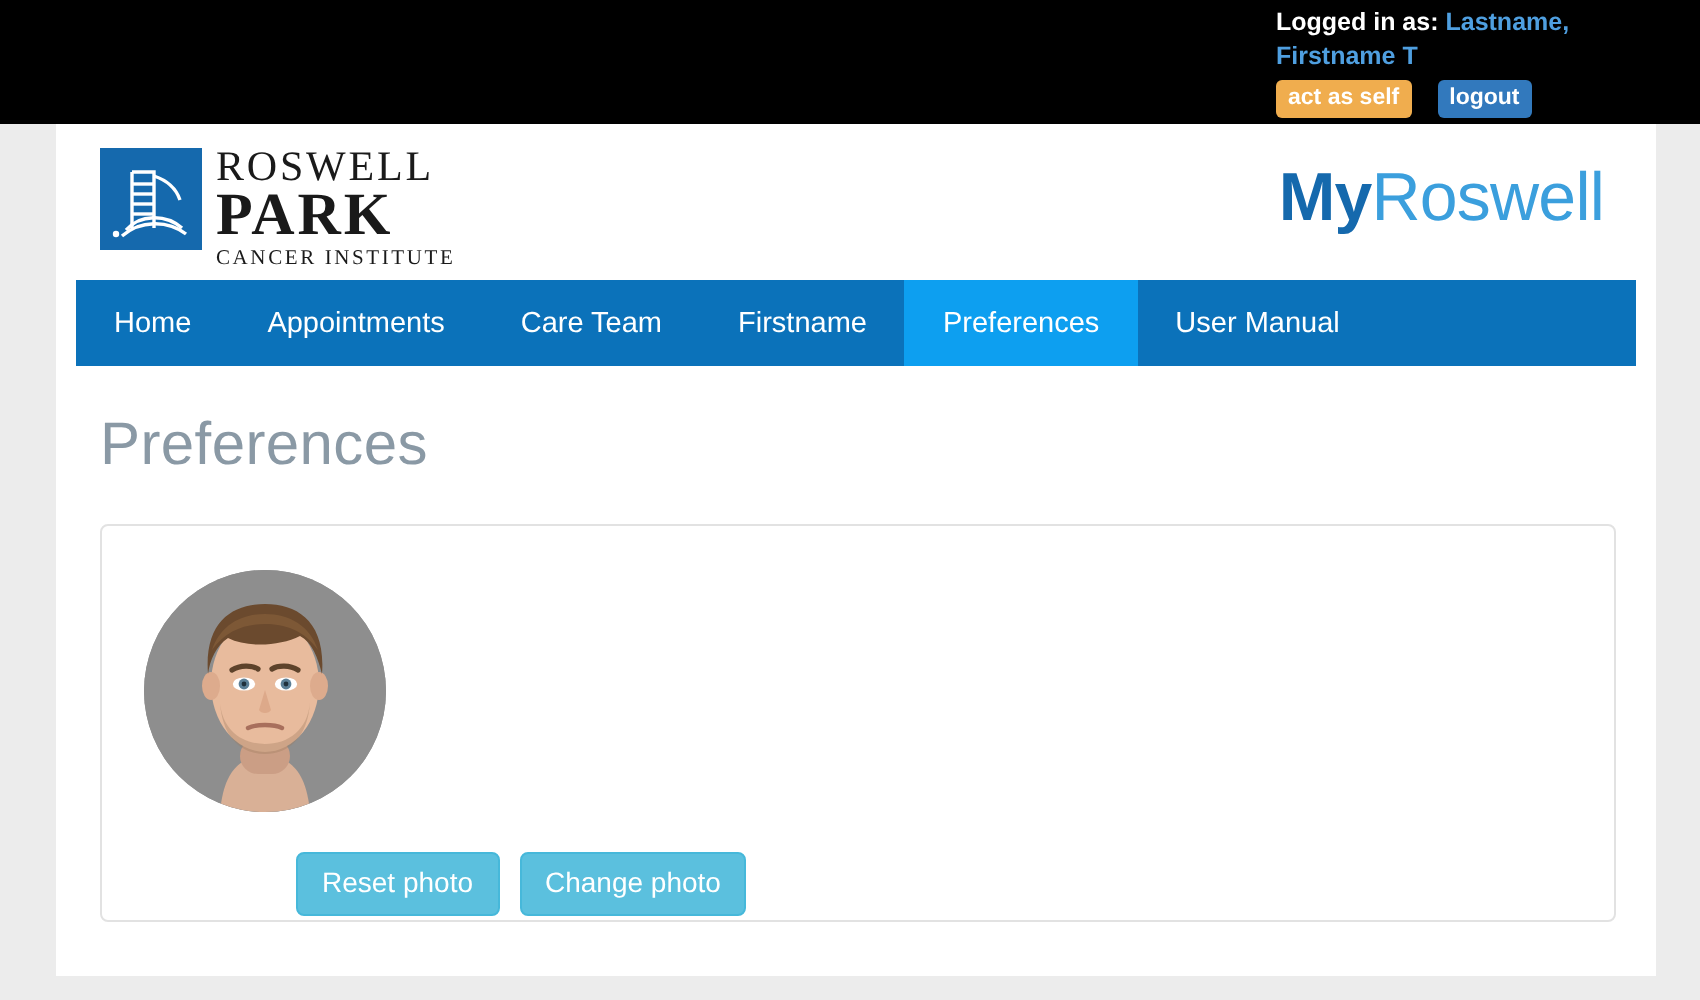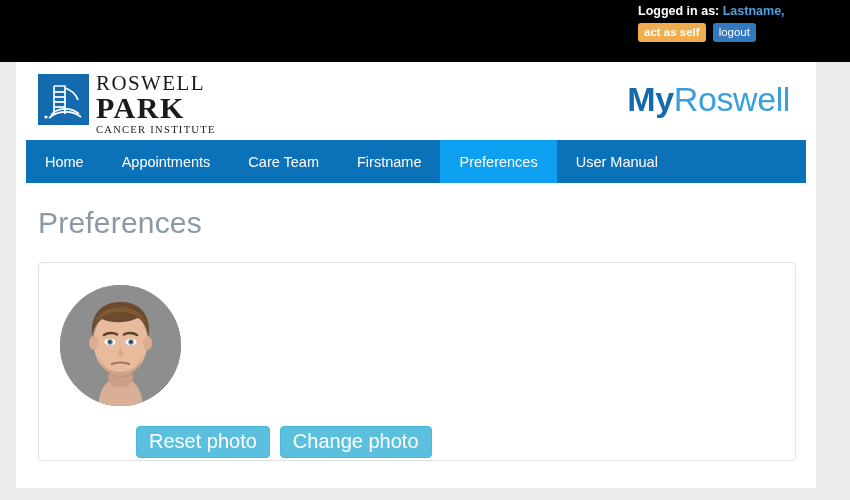--- a/index.html
+++ b/index.html
@@ -35,51 +35,51 @@
     font-size: 12.5px;
     font-weight: bold;
     line-height: 17px;
     letter-spacing: 0px;
   }
   .logged-label { color: #ffffff; }
   .logged-user { color: #4f9fe0; }
   .topbar-buttons {
     margin-top: 3px;
     display: flex;
-    gap: 7px;
+    gap: 13px;
   }
   .btn-actself {
     background: #f0ad4e;
     color: #ffffff;
     font-size: 11.5px;
     font-weight: bold;
     border: none;
     border-radius: 3px;
     padding: 3px 6px 4px 6px;
     cursor: pointer;
     line-height: 12px;
     font-family: "Liberation Sans", sans-serif;
   }
   .btn-logout {
     background: #3279bd;
     color: #ffffff;
     font-size: 11.5px;
-    font-weight: normal;
+    font-weight: bold;
     border: none;
     border-radius: 3px;
     padding: 3px 6px 4px 6px;
     cursor: pointer;
     line-height: 12px;
     font-family: "Liberation Sans", sans-serif;
   }
 
   
   .page-container {
     position: absolute;
-    left: 16px;
+    left: 28px;
     top: 62px;
     width: 800px;
     height: 426px;
     background: #ffffff;
   }
 
   
   .brand-header {
     position: relative;
     height: 78px;
@@ -203,35 +203,38 @@
     left: 97px;
     top: 163px;
     display: flex;
     gap: 10px;
   }
   .btn-photo {
     background: #5bc0de;
     color: #ffffff;
     border: 1px solid #46b8da;
     border-radius: 4px;
-    font-size: 20px;
+    font-size: 14px;
     padding: 6px 12px 7px 12px;
     cursor: pointer;
     font-family: "Liberation Sans", sans-serif;
     line-height: 17px;
   }
 </style>
 </head>
 <body>
 
 <div class="topbar">
   <div class="topbar-inner">
     <div class="logged-line">
       <span class="logged-label">Logged in as:</span>
       <span class="logged-user">Lastname,</span>
+    </div>
+    <div class="logged-line">
+      <span class="logged-user">Firstname T</span>
     </div>
     <div class="topbar-buttons">
       <button class="btn-actself">act as self</button>
       <button class="btn-logout">logout</button>
     </div>
   </div>
 </div>
 
 <div class="page-container">
 

